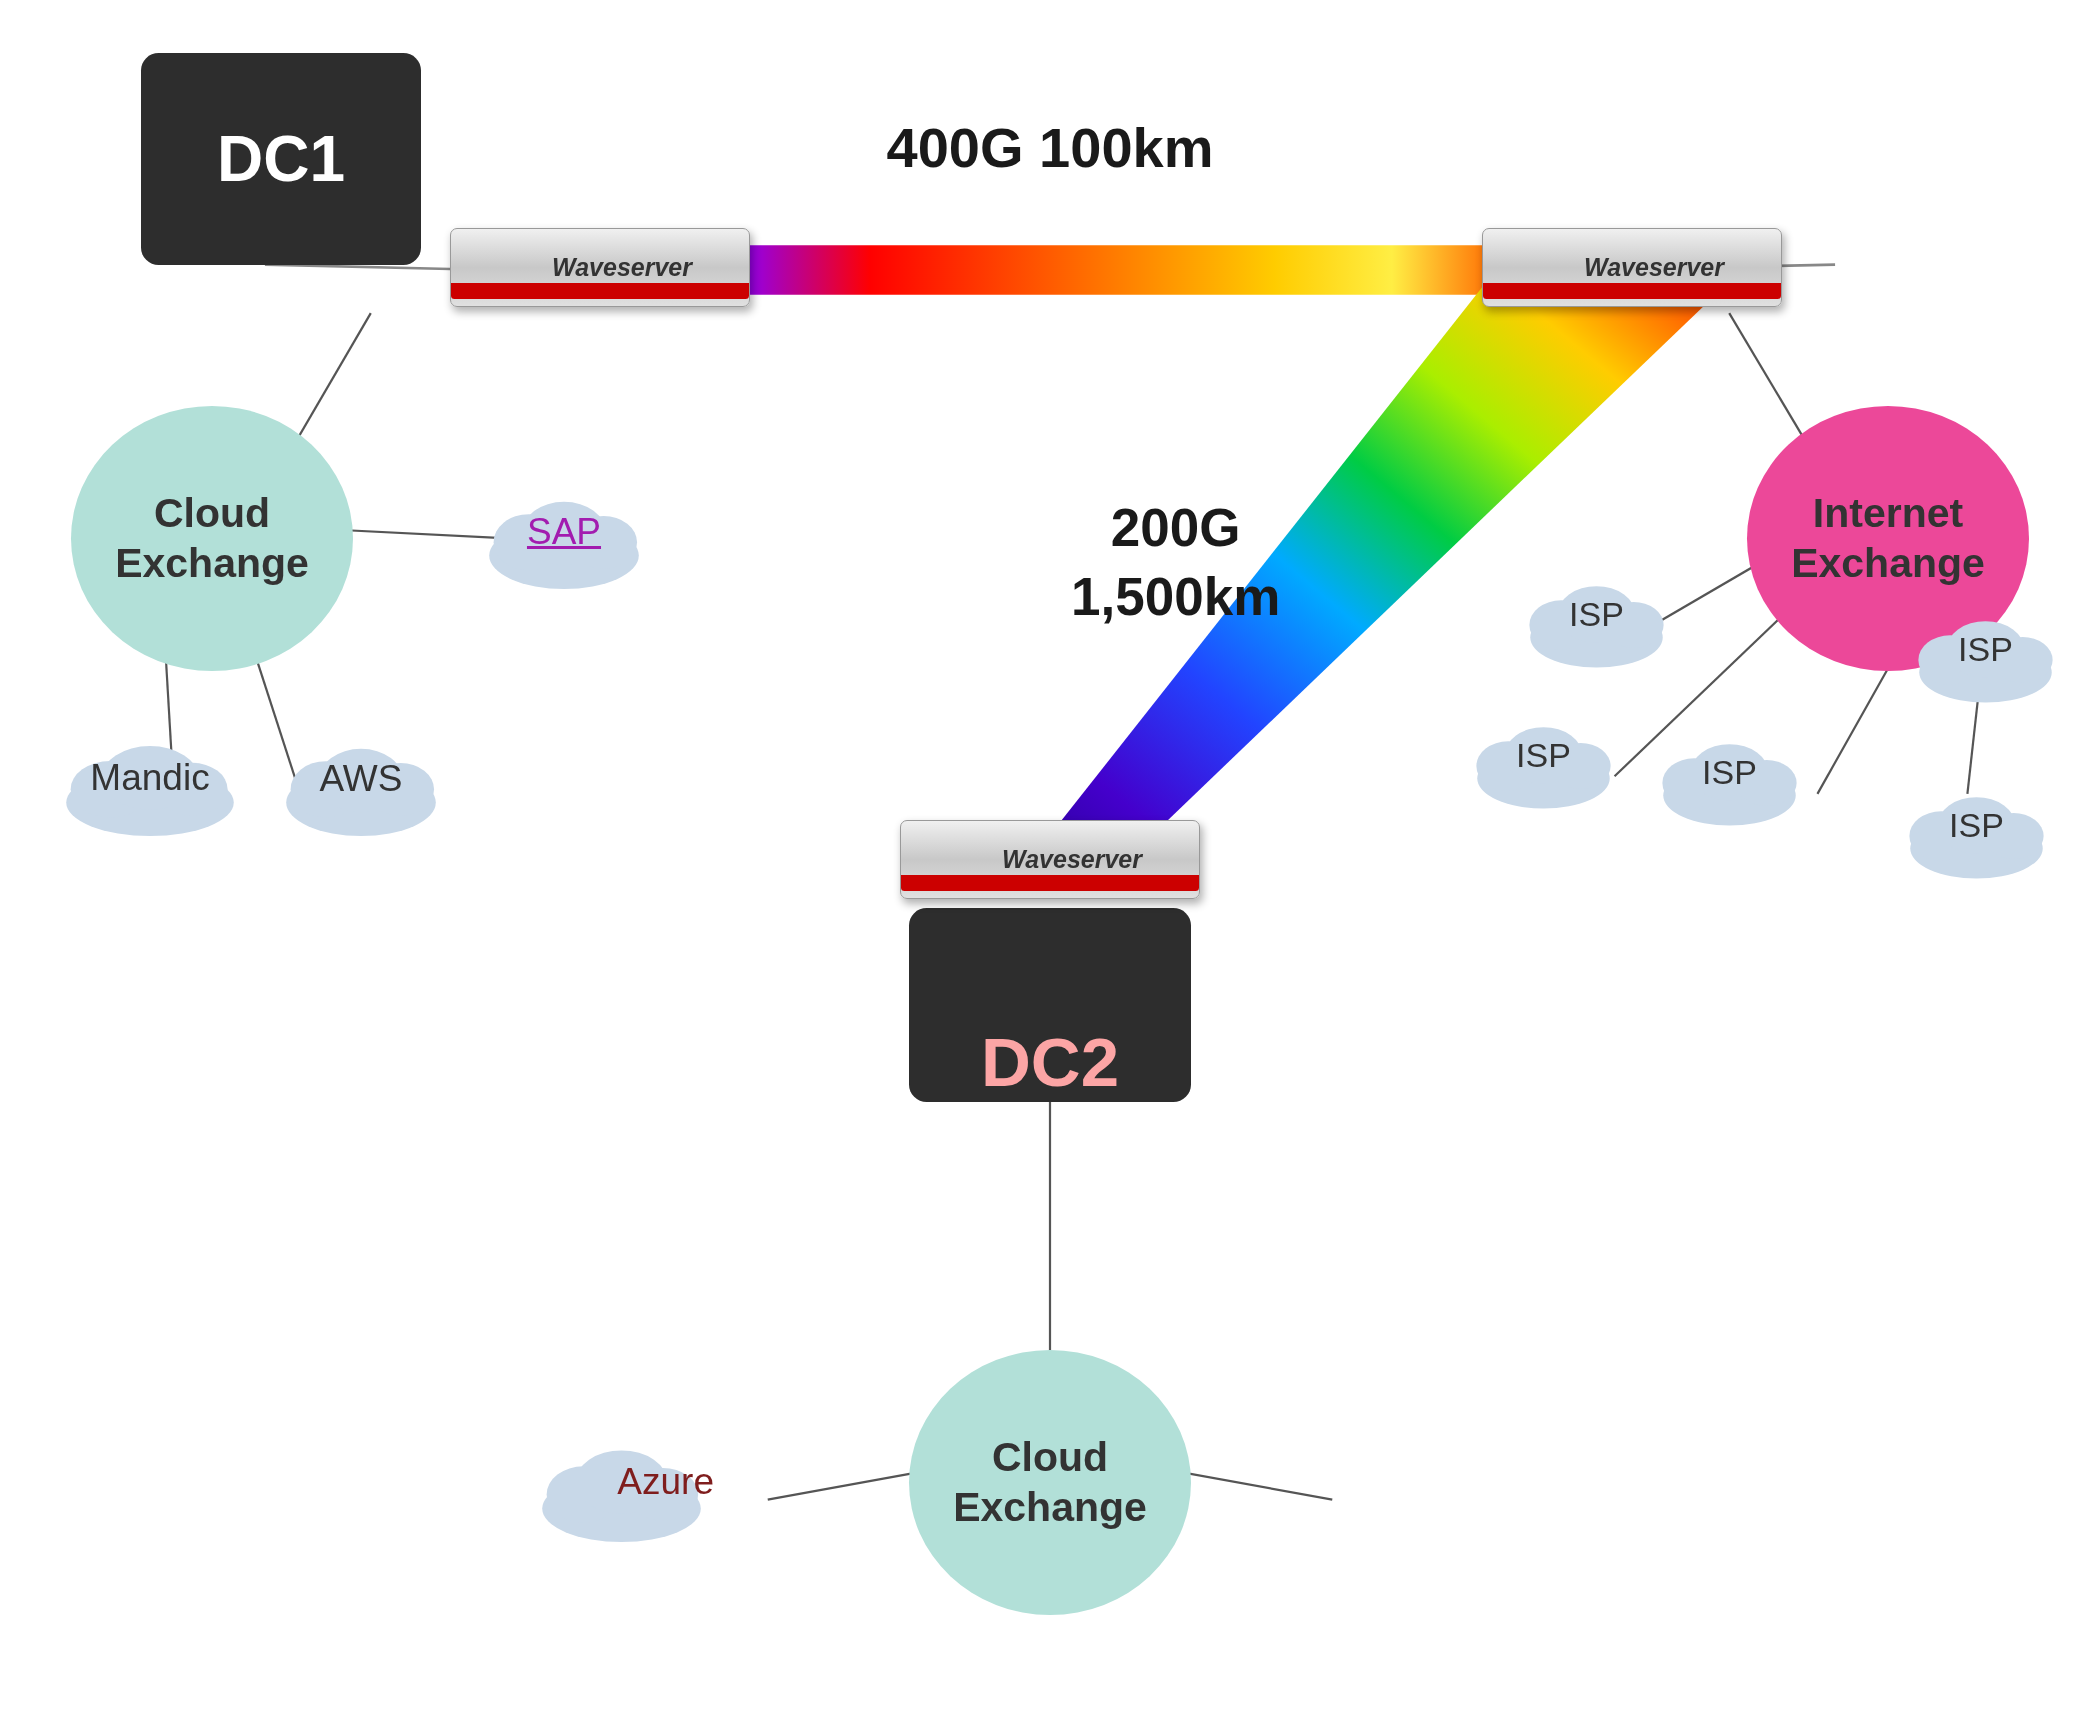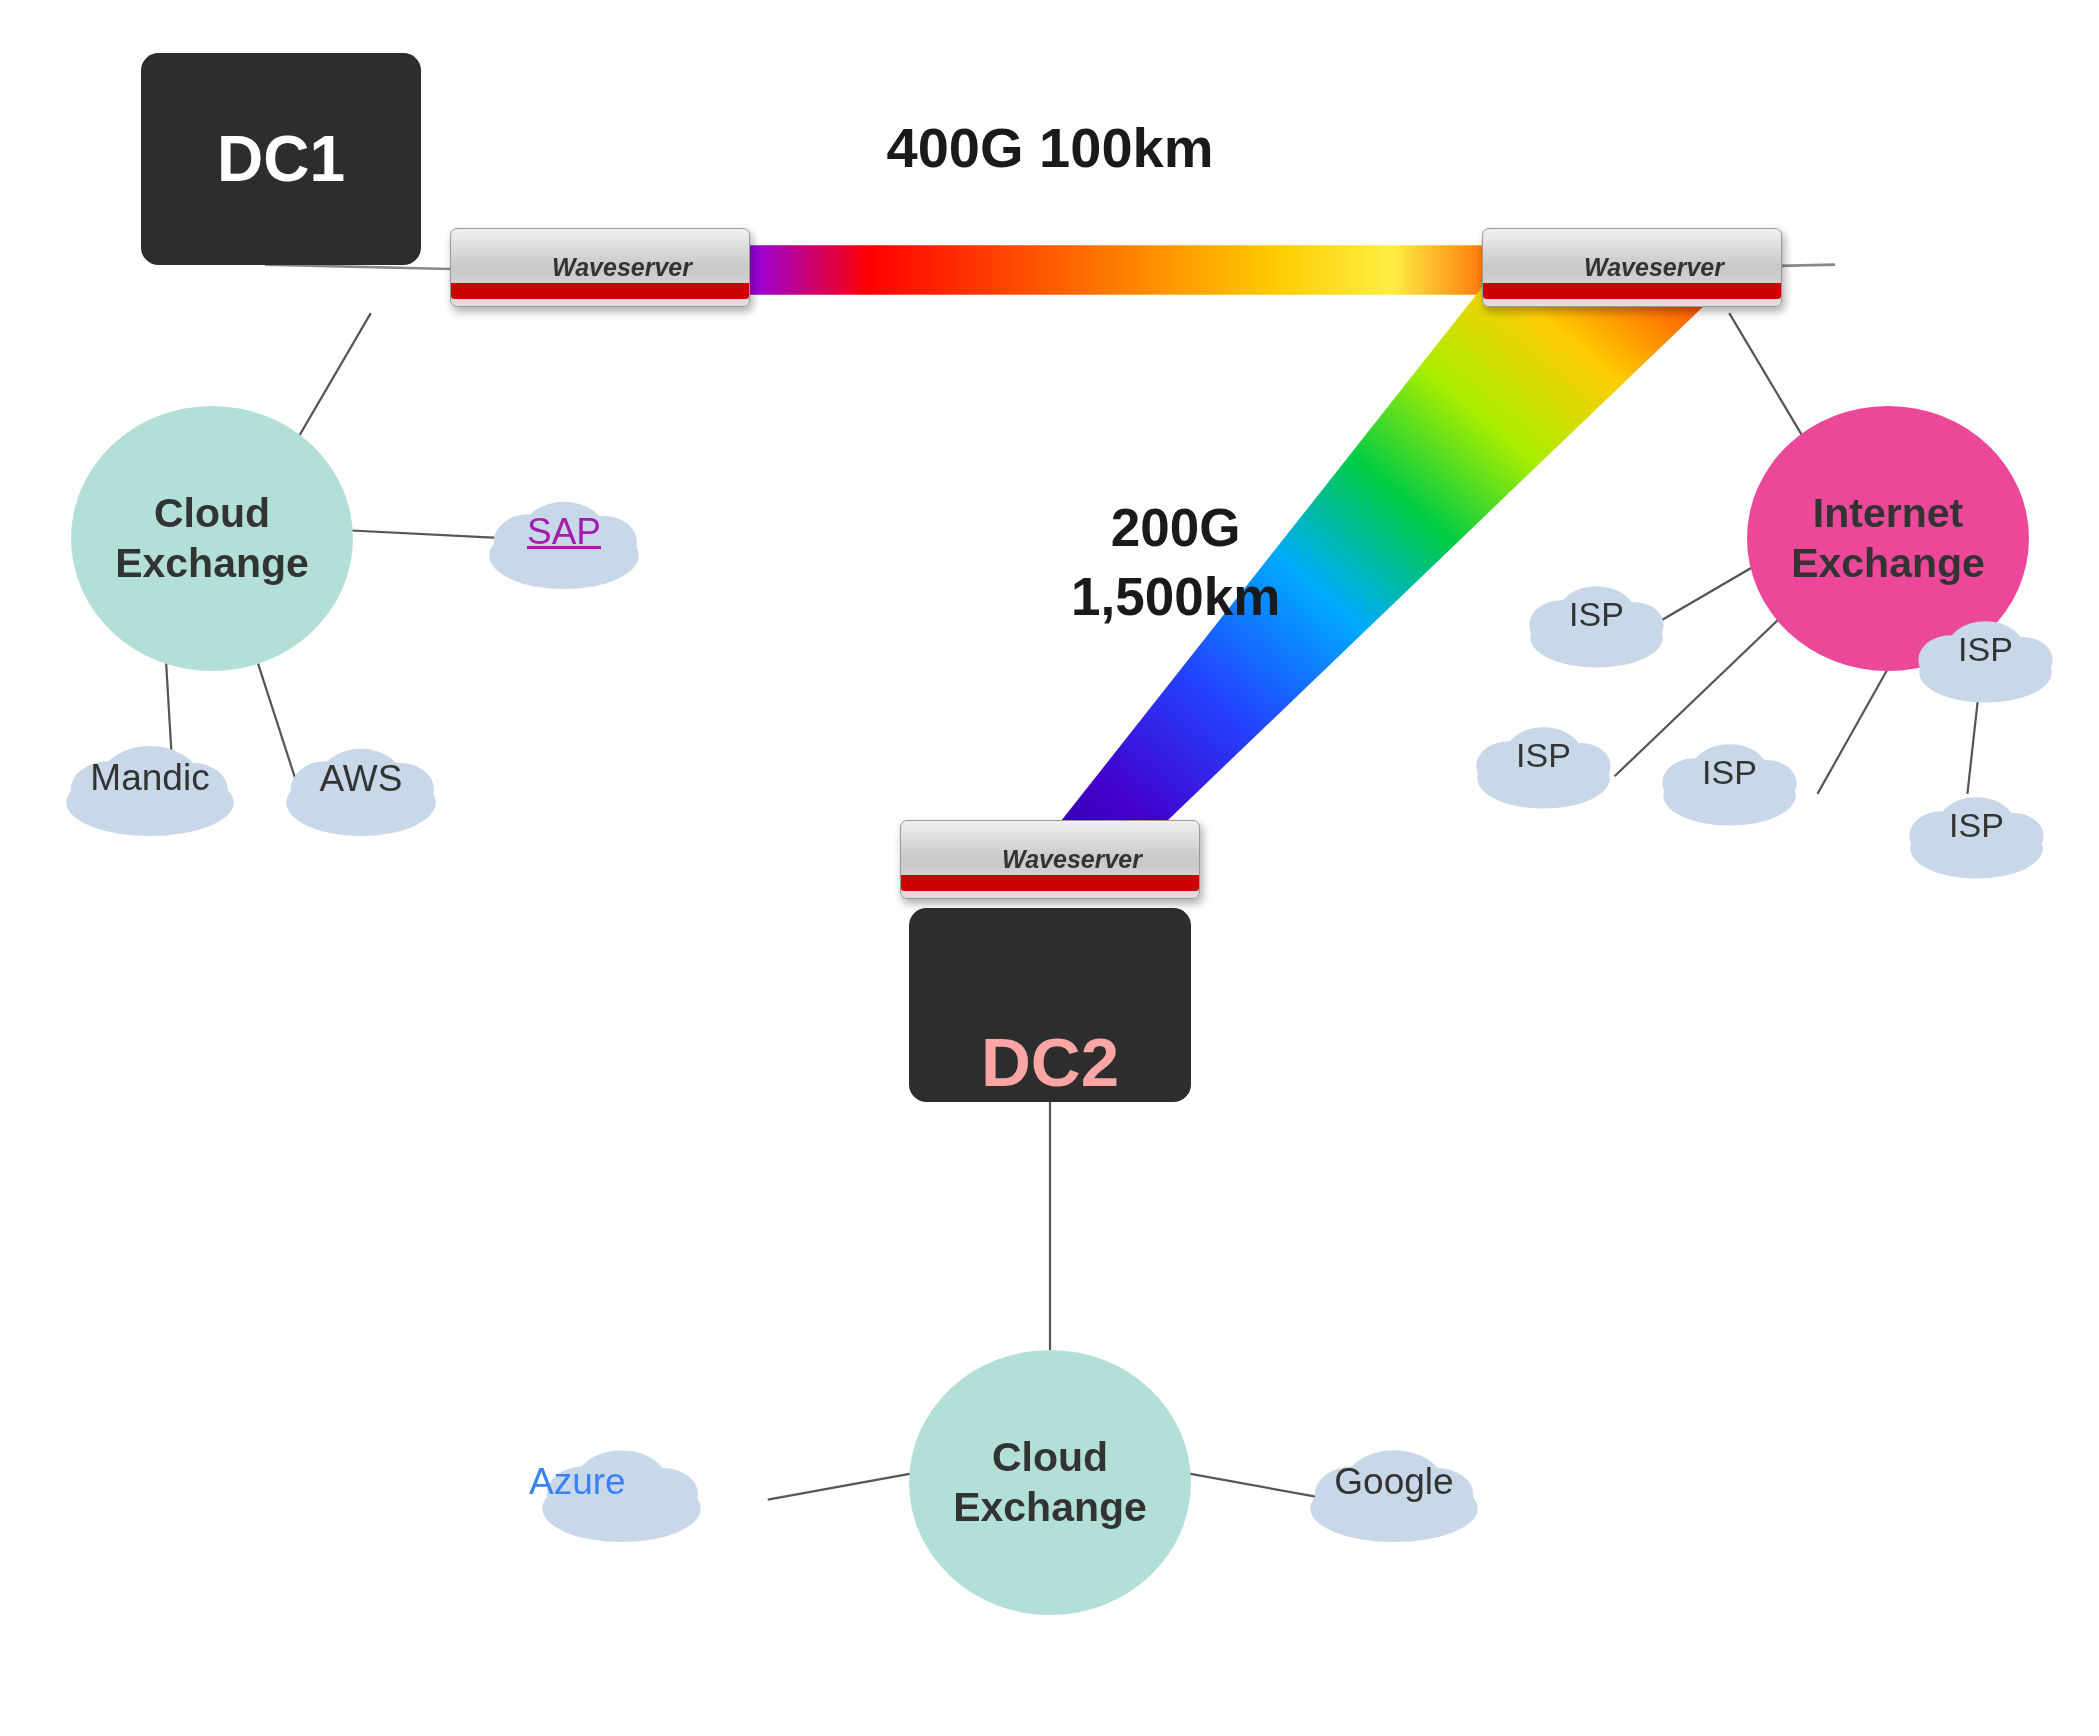--- a/index.html
+++ b/index.html
@@ -420,31 +420,20 @@
 Exchange</span>
   </div>
 
   <div style="position:absolute; top:1429px; left:529px;">
     <svg width="185" height="115" viewBox="0 0 210 130">
       <ellipse cx="105" cy="90" rx="90" ry="38" fill="#c8d8e8"></ellipse>
       <ellipse cx="62" cy="74" rx="42" ry="32" fill="#c8d8e8"></ellipse>
       <ellipse cx="105" cy="60" rx="52" ry="36" fill="#c8d8e8"></ellipse>
       <ellipse cx="152" cy="74" rx="40" ry="30" fill="#c8d8e8"></ellipse>
     </svg>
-    <div style="position:absolute;top:32px;left:0;width:185px;text-align:left;font-size:37px;color:#3b82f6;">
+    <div style="position:absolute;top:32px;left:0;width:185px;text-align:right;font-size:37px;color:#7f1d1d;">
       <span>Azure</span>
     </div>
   </div>
 
-  <div style="position:absolute; top:1429px; left:1297px;">
-    <svg width="194" height="115" viewBox="0 0 220 130">
-      <ellipse cx="110" cy="90" rx="95" ry="38" fill="#c8d8e8"></ellipse>
-      <ellipse cx="65" cy="74" rx="45" ry="32" fill="#c8d8e8"></ellipse>
-      <ellipse cx="110" cy="60" rx="55" ry="36" fill="#c8d8e8"></ellipse>
-      <ellipse cx="158" cy="74" rx="42" ry="30" fill="#c8d8e8"></ellipse>
-    </svg>
-    <div style="position:absolute;top:32px;left:0;width:194px;text-align:center;font-size:37px;color:#333;">
-      <span>Google</span>
-    </div>
-  </div>
 
 </div>
 
 
 </body></html>

